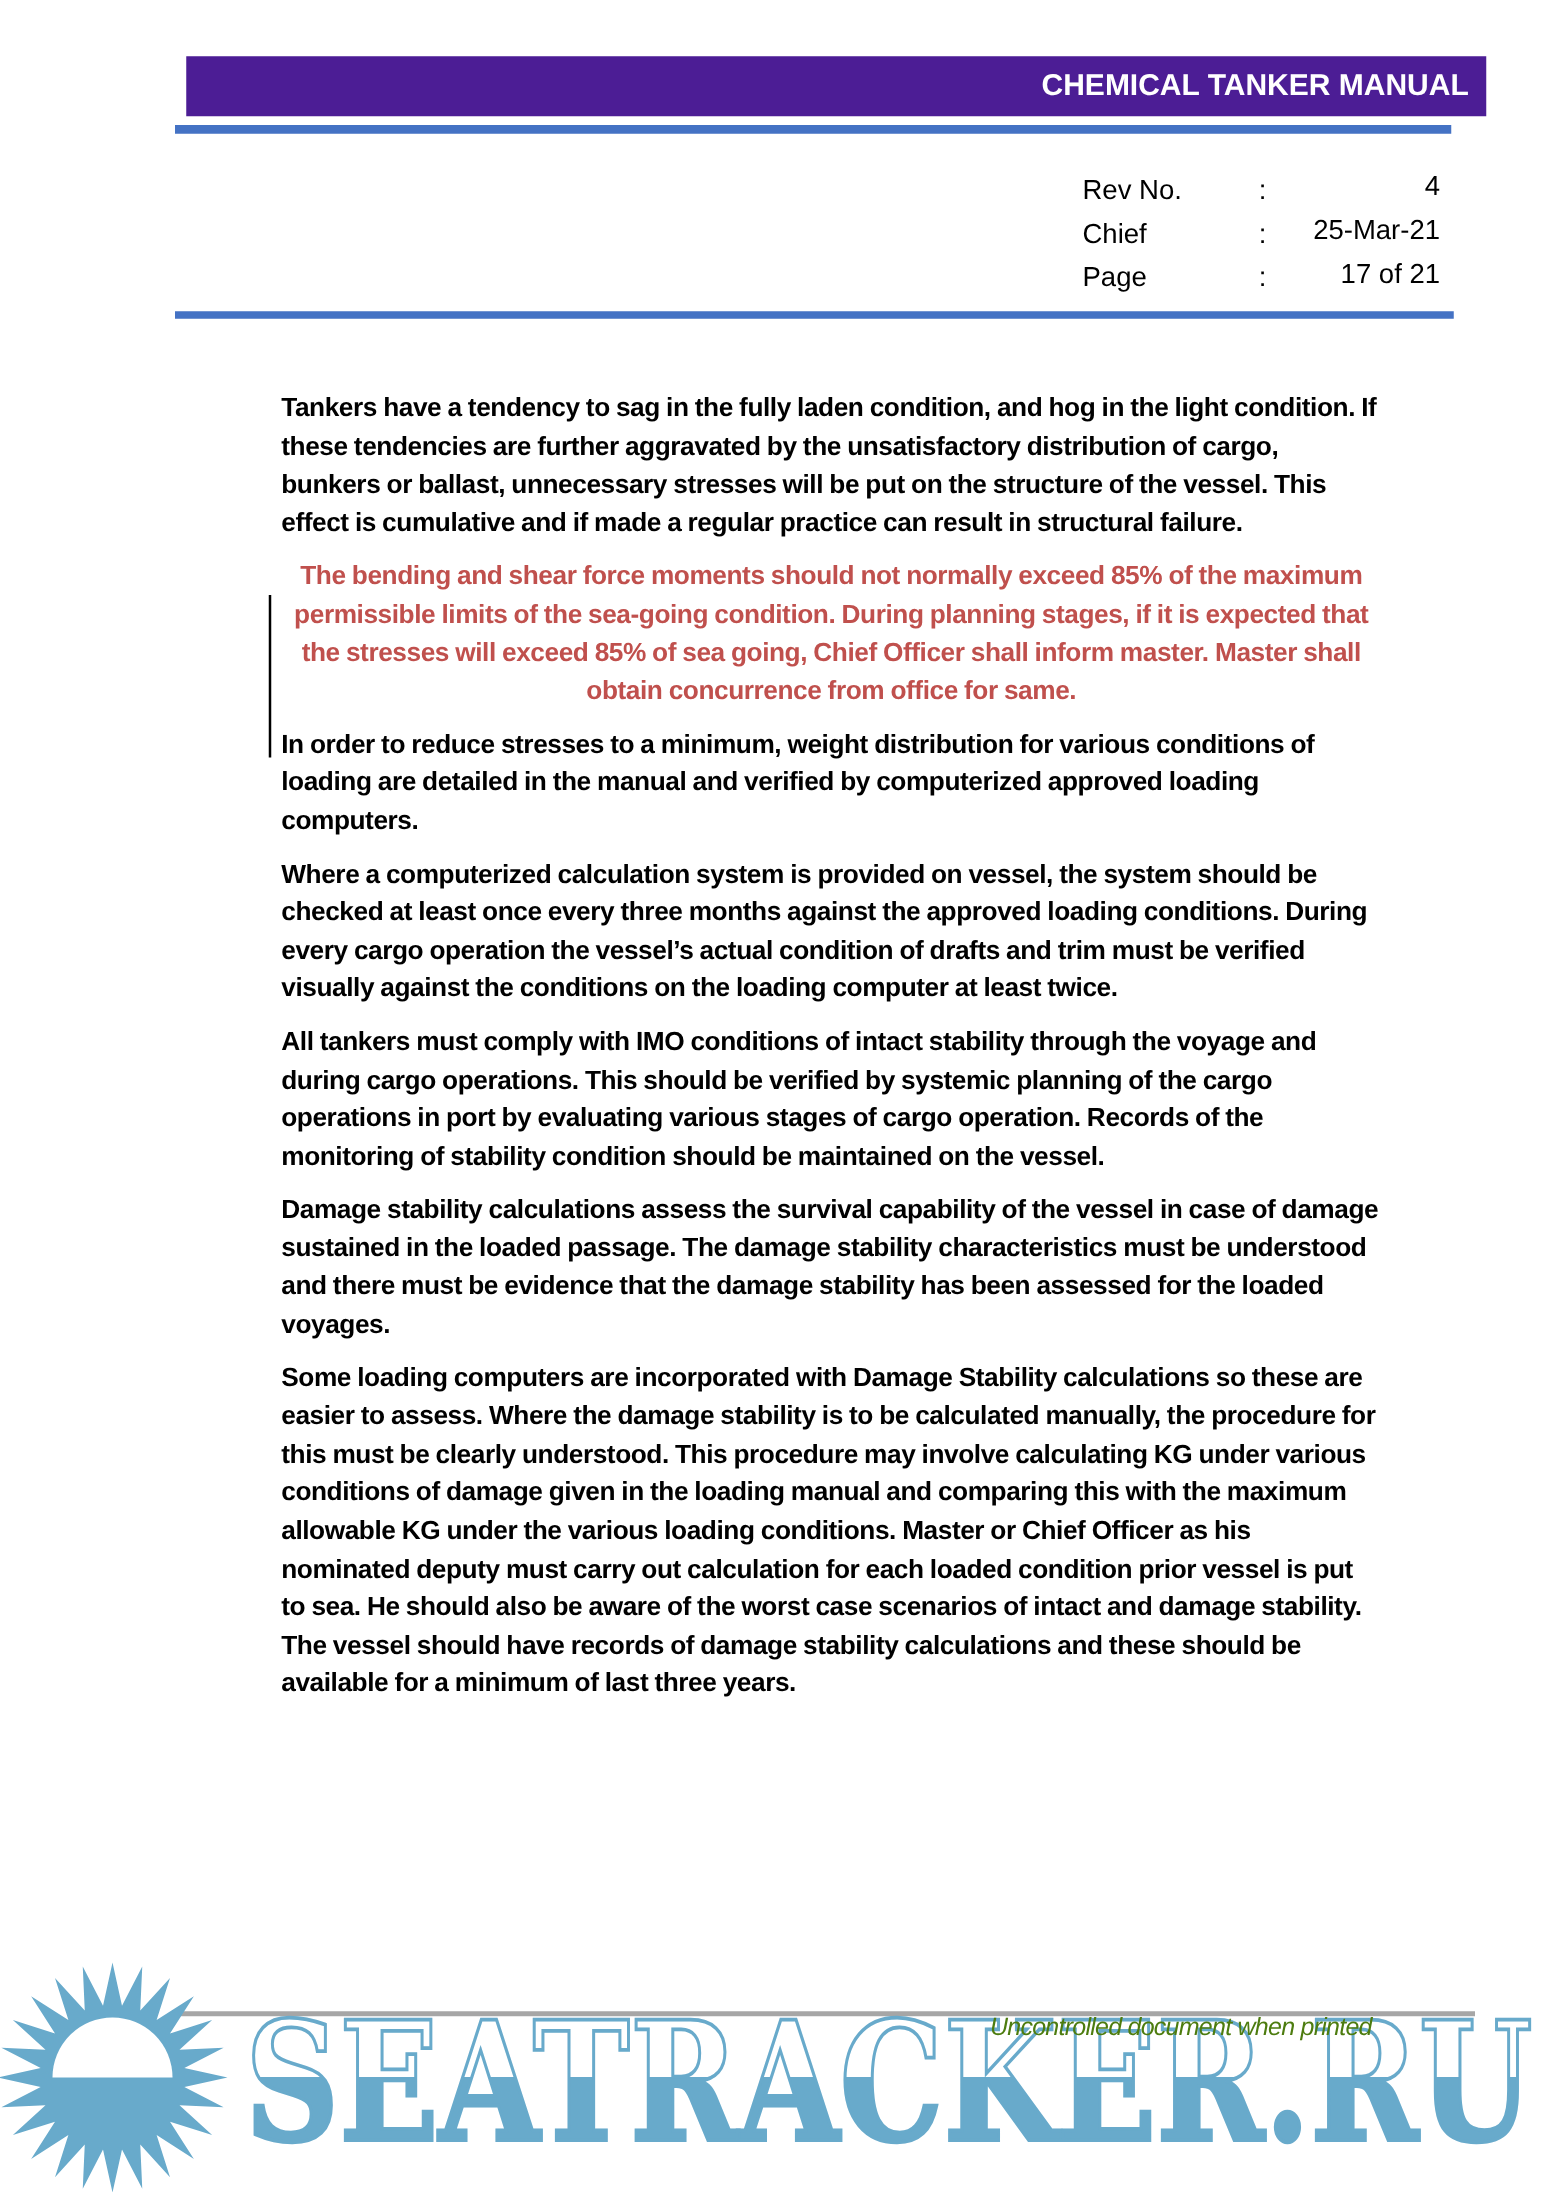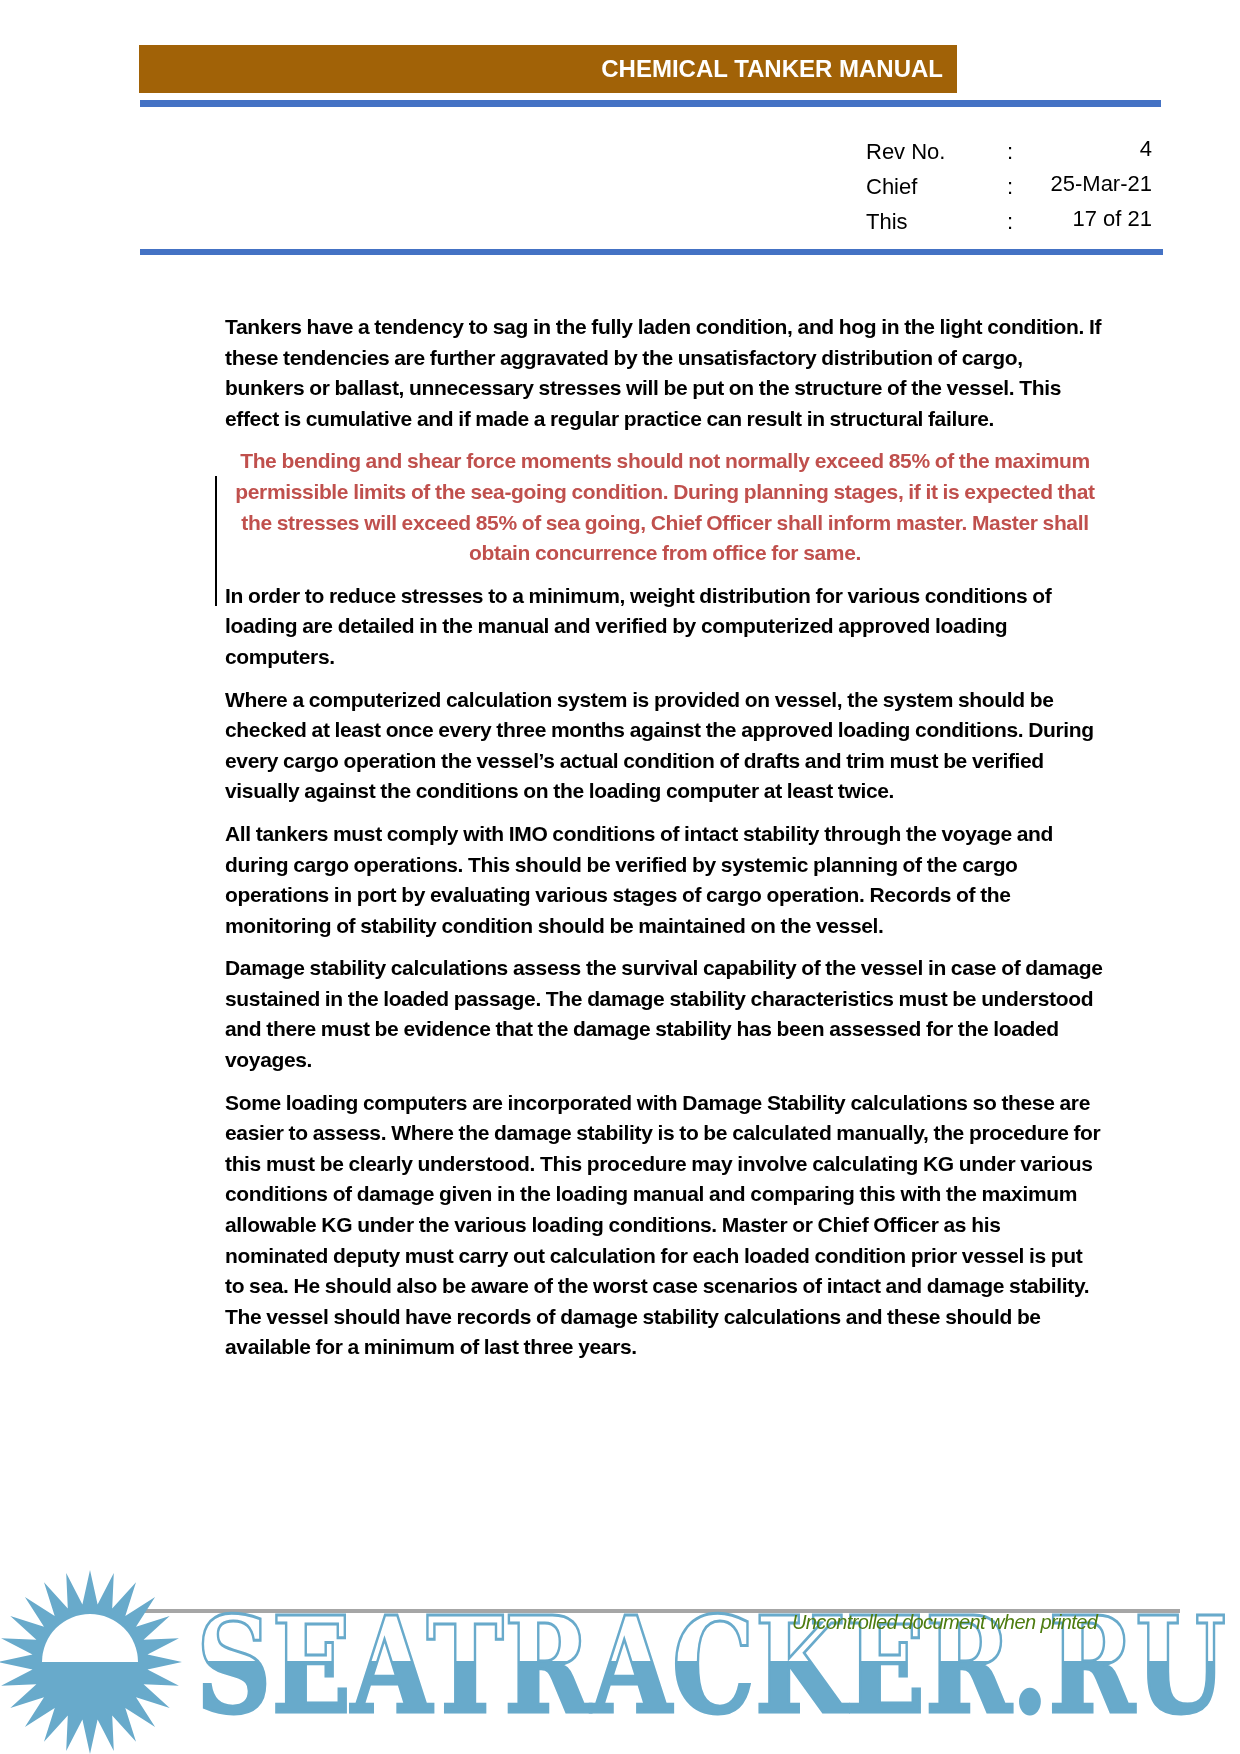--- a/index.html
+++ b/index.html
@@ -1,18 +1,18 @@
 <!DOCTYPE html>
 <html><head>
 <meta charset="utf-8">
 <style>
   html, body { margin: 0; padding: 0; background: #ffffff; }
   body { width: 1240px; height: 1754px; position: relative; overflow: hidden; font-family: "Liberation Sans", sans-serif; color: #000; }
 
-  .banner { position: absolute; left: 139px; top: 45px; width: 818px; height: 48px; background: #a16207; }
+  .banner { position: absolute; left: 149px; top: 45px; width: 1040px; height: 48px; background: #4c1d95; }
   .banner-title { position: absolute; right: 14px; top: 10px; color: #ffffff; font-family: "Liberation Sans", sans-serif; font-weight: bold; font-size: 24px; letter-spacing: 0px; }
   .banner-stripe { position: absolute; left: 140px; top: 100px; width: 1021px; height: 7px; background: #4472c4; }
 
   .chapter { position: absolute; left: 150px; top: 173px; font-weight: bold; font-size: 23px; line-height: 34px; }
   .meta { position: absolute; left: 866px; top: 139px; width: 290px; font-size: 22px; }
   .meta-row { position: relative; height: 35px; }
   .meta-label { position: absolute; left: 0; top: 0; }
   .meta-colon { position: absolute; left: 141px; top: 0; }
   .meta-value { position: absolute; right: 4px; top: -3px; }
   .header-rule { position: absolute; left: 140px; top: 249px; width: 1023px; height: 6px; background: #4472c4; }
@@ -44,21 +44,21 @@
     <span class="meta-label">Rev No.</span>
     <span class="meta-colon">:</span>
     <span class="meta-value">4</span>
   </div>
   <div class="meta-row">
     <span class="meta-label">Chief</span>
     <span class="meta-colon">:</span>
     <span class="meta-value">25-Mar-21</span>
   </div>
   <div class="meta-row">
-    <span class="meta-label">This</span>
+    <span class="meta-label">Page</span>
     <span class="meta-colon">:</span>
     <span class="meta-value">17 of 21</span>
   </div>
 </div>
 <div class="header-rule"></div>
 
 <div class="change-bar"></div>
 
 <div class="content">
   <p>Tankers have a tendency to sag in the fully laden condition, and hog in the light condition.  If these tendencies are further aggravated by the unsatisfactory distribution of cargo, bunkers or ballast, unnecessary stresses will be put on the structure of the vessel.  This effect is cumulative and if made a regular practice can result in structural failure.</p>

